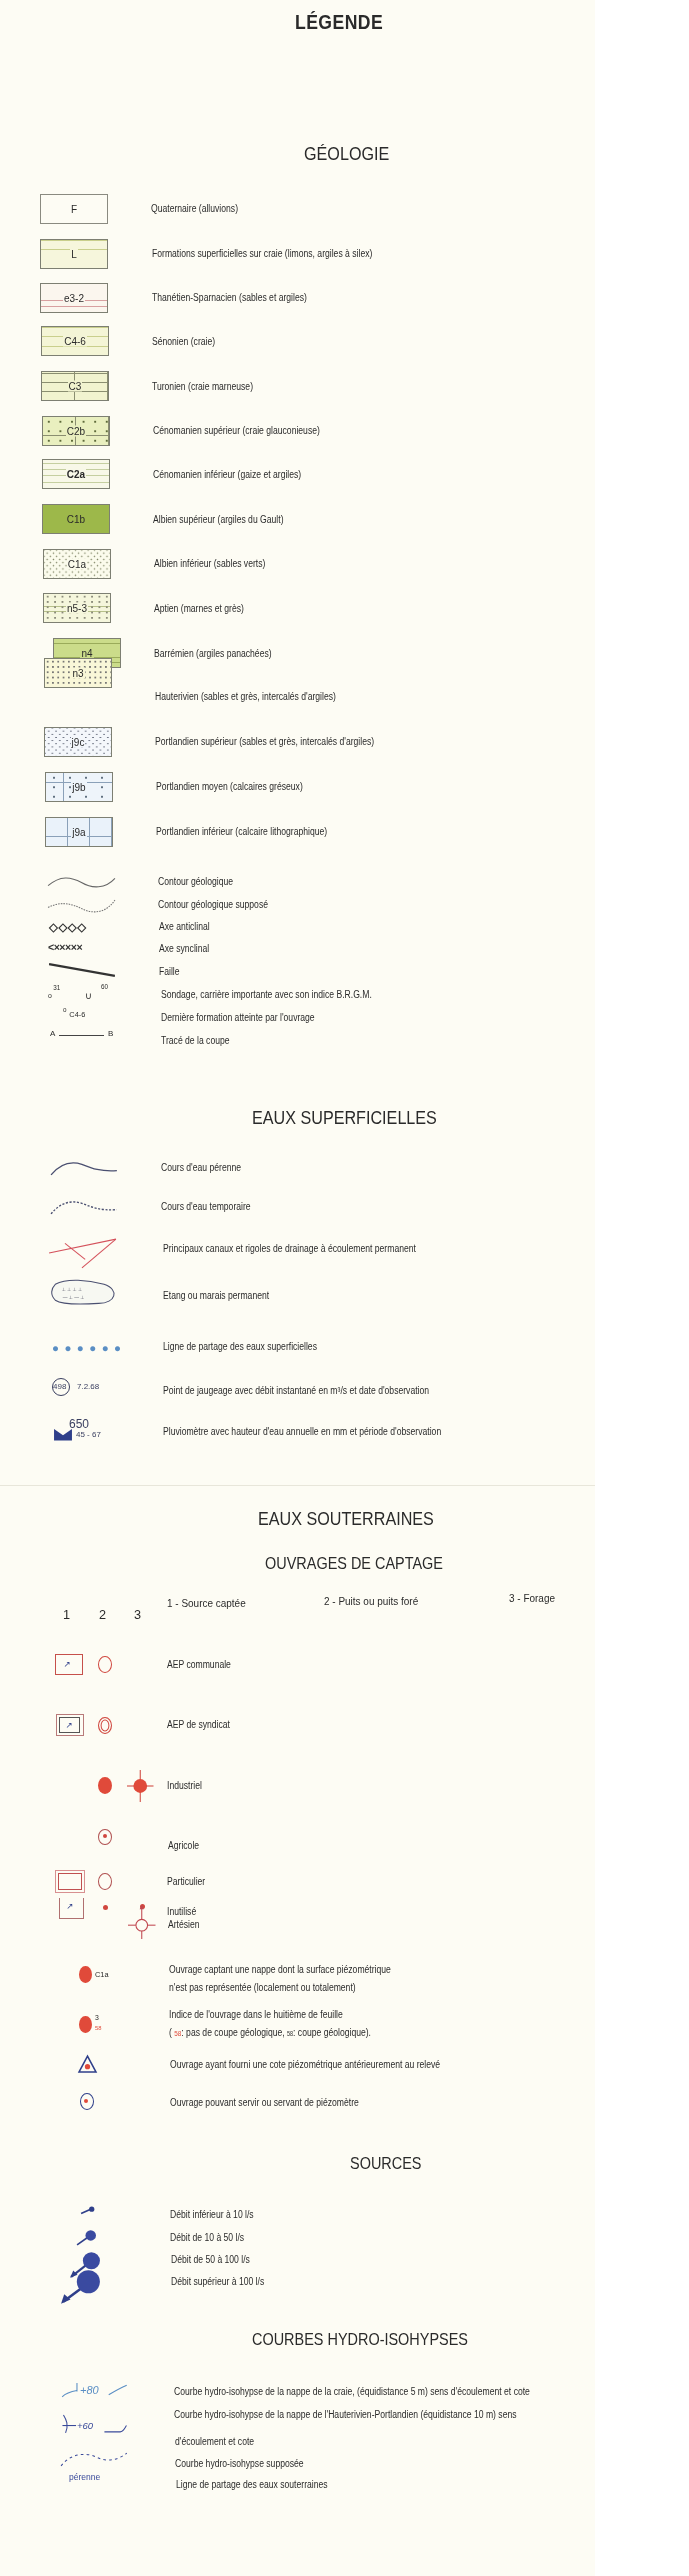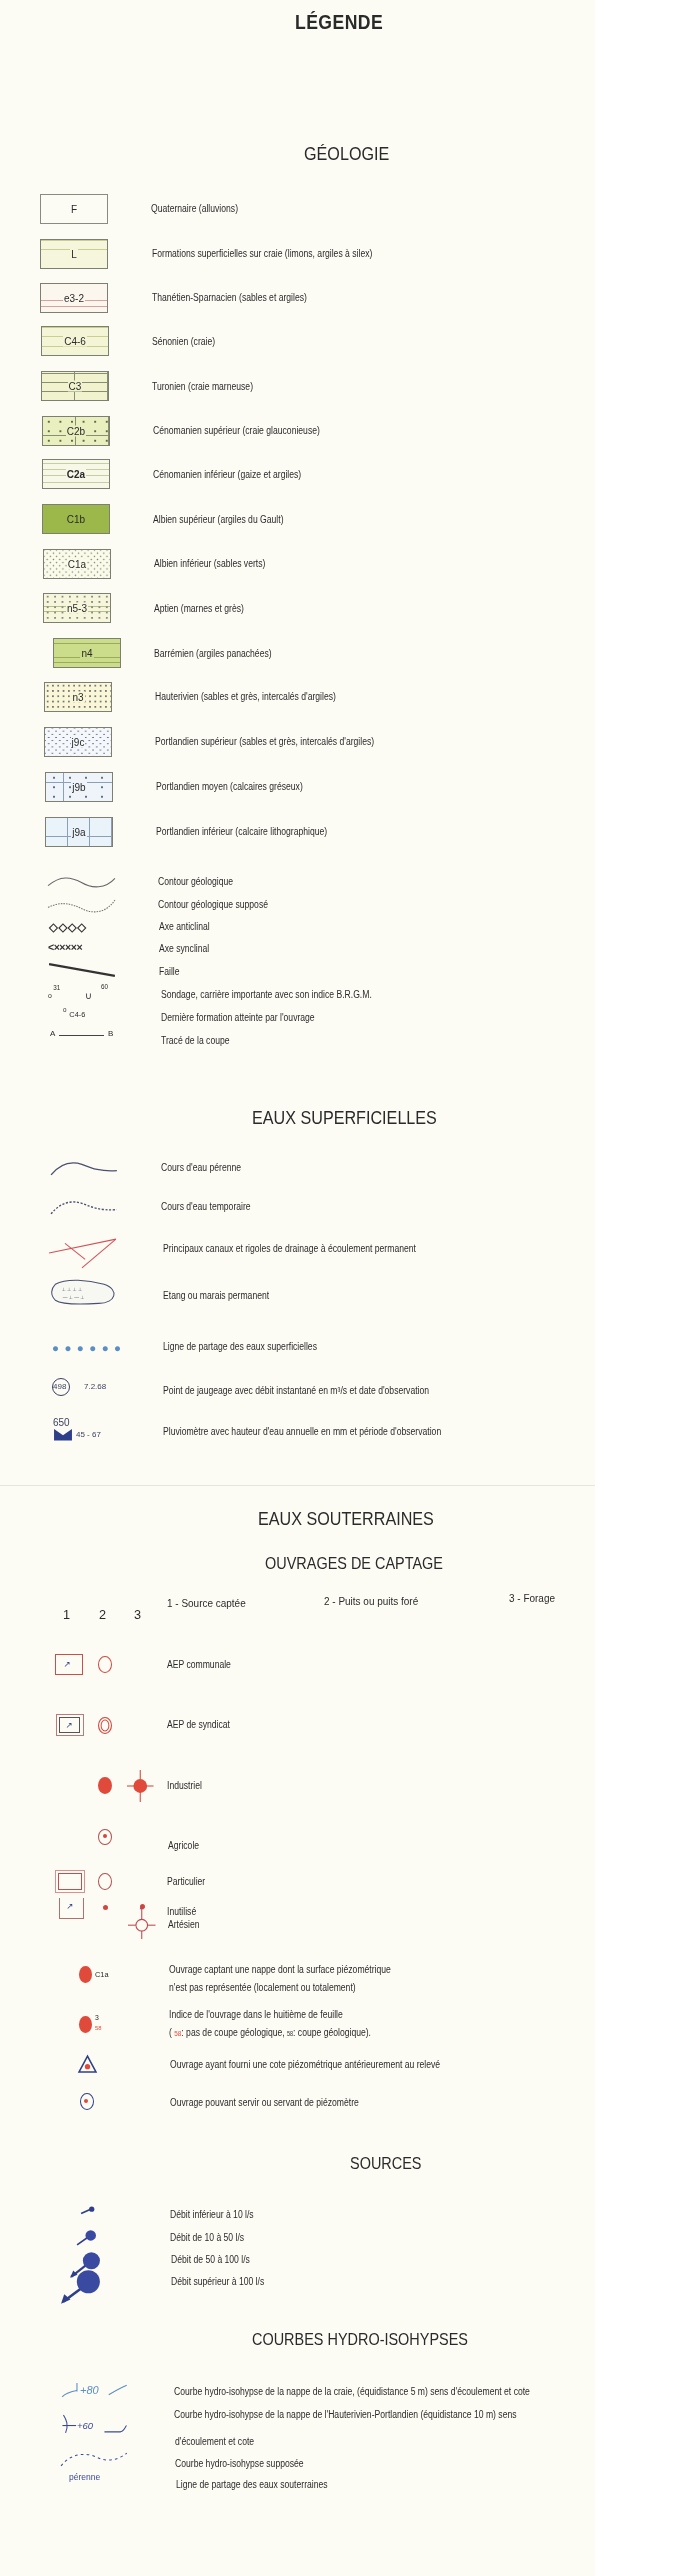--- a/index.html
+++ b/index.html
@@ -64,21 +64,21 @@
     </div>
     <div class="abs lbl" style="left: 154px; top: 558px;">Albien inférieur (sables verts)</div>
     <div class="sw" style="left: 43px; top: 593px; background: radial-gradient(circle, rgb(128, 128, 112) 0.6px, transparent 1px) 0px 0px / 7.4px 5.3px, repeating-linear-gradient(0deg, transparent 0px, transparent 4.8px, rgb(183, 192, 138) 4.8px, rgb(183, 192, 138) 5.3px), rgb(245, 246, 220);">
       <div class="code"><span style="background-color: rgb(245, 246, 220);">n5-3</span></div>
     </div>
     <div class="abs lbl" style="left: 154px; top: 603px;">Aptien (marnes et grès)</div>
     <div class="sw" style="left: 29px; top: 638px; background: repeating-linear-gradient(0deg, rgb(203, 220, 138) 0px, rgb(203, 220, 138) 4.2px, rgb(154, 171, 90) 4.2px, rgb(154, 171, 90) 4.8px), rgb(203, 220, 138); margin-left: 24px;">
       <div class="code"><span style="background-color: rgb(203, 220, 138);">n4</span></div>
     </div>
     <div class="abs lbl" style="left: 154px; top: 648px;">Barrémien (argiles panachées)</div>
-    <div class="sw" style="left: 44px; top: 682px; background: radial-gradient(circle, rgb(112, 112, 112) 0.6px, transparent 1px) 0px 0px / 5.3px 5.3px, rgb(249, 247, 216); padding-left: 44px;">
+    <div class="sw" style="left: 44px; top: 658px; background: radial-gradient(circle, rgb(112, 112, 112) 0.6px, transparent 1px) 0px 0px / 5.3px 5.3px, rgb(249, 247, 216); padding-left: 44px;">
       <div class="code"><span style="background-color: rgb(249, 247, 216);">n3</span></div>
     </div>
     <div class="abs lbl" style="left: 155px; top: 691px;">Hauterivien (sables et grès, intercalés d'argiles)</div>
     <div class="sw" style="left: 44px; top: 727px; background: radial-gradient(circle, rgb(106, 112, 128) 0.6px, transparent 1px) 0px 0px / 7.4px 6.3px, radial-gradient(circle, rgb(106, 112, 128) 0.6px, transparent 1px) 3.7px 3.2px / 7.4px 6.3px, rgb(244, 247, 251);">
       <div class="code"><span style="background-color: rgb(244, 247, 251);">j9c</span></div>
     </div>
     <div class="abs lbl" style="left: 155px; top: 736px;">Portlandien supérieur (sables et grès, intercalés d'argiles)</div>
     <div class="sw" style="left: 45px; top: 772px; background: radial-gradient(circle, rgb(96, 112, 128) 0.8px, transparent 1.1px) 0px 0px / 16px 9.5px, repeating-linear-gradient(0deg, transparent 0px, transparent 9px, rgb(138, 160, 184) 9px, rgb(138, 160, 184) 9.5px), repeating-linear-gradient(90deg, transparent 0px, transparent 17px, rgb(138, 160, 184) 17px, rgb(138, 160, 184) 17.5px), rgb(238, 244, 250);">
       <div class="code"><span style="background-color: rgb(238, 244, 250);">j9b</span></div>
     </div>
@@ -158,26 +158,26 @@
     <text x="22" y="38" font-size="9" fill="#556">— ⊥ — ⊥</text>
   </svg>
 <div class="abs lbl" style="left:163px;top:1290px">Etang ou marais permanent</div>
 
 <div class="abs" style="left:52px;top:1341px;font-size:11.6px;color:#5a8ec4;letter-spacing:1.1px">● ● ● ● ● ●</div>
 <div class="abs lbl" style="left:163px;top:1341px">Ligne de partage des eaux superficielles</div>
 
 <div class="abs" style="left:52px;top:1378px;width:79px;height:18px">
   <span class="abs" style="left:0;top:0;width:18px;height:18px;border:1.1px solid #3a3f60;border-radius:50%"></span>
   <span class="abs" style="left:1.1px;top:3.7px;font-size:8px;color:#3a3f60">498</span>
-  <span class="abs" style="left:19px;top:4.2px;font-size:8px;color:#3a3f60;padding-left:13px">7.2.68</span>
+  <span class="abs" style="left:19px;top:4.2px;font-size:8px;color:#3a3f60;padding-left:6px">7.2.68</span>
 </div>
 <div class="abs lbl" style="left:163px;top:1385px">Point de jaugeage avec débit instantané en m³/s et date d'observation</div>
 
 <div class="abs" style="left:53px;top:1417px;width:79px;height:26.5px">
-  <span class="abs" style="left:0;top:0;font-size:10px;color:#3a3f60">650</span>
+  <span class="abs" style="left:16px;top:0;font-size:12px;color:#3a3f60">650</span>
   <svg style="left:1.1px;top:11.6px" width="18" height="11.6" viewBox="0 0 34 22">
       <path d="M0,0 L17,12 L34,0 L34,22 L0,22 Z" fill="#2f3f8a"></path>
     </svg>
   <span class="abs" style="left:23px;top:12.7px;font-size:8px;color:#3a3f60">45 - 67</span>
 </div>
 <div class="abs lbl" style="left:163px;top:1426px">Pluviomètre avec hauteur d'eau annuelle en mm et période d'observation</div>
 
 <div class="divider" style="top:1485px"></div>
 
 <div class="abs h2" style="left:258px;top:1508px;">EAUX SOUTERRAINES</div>

